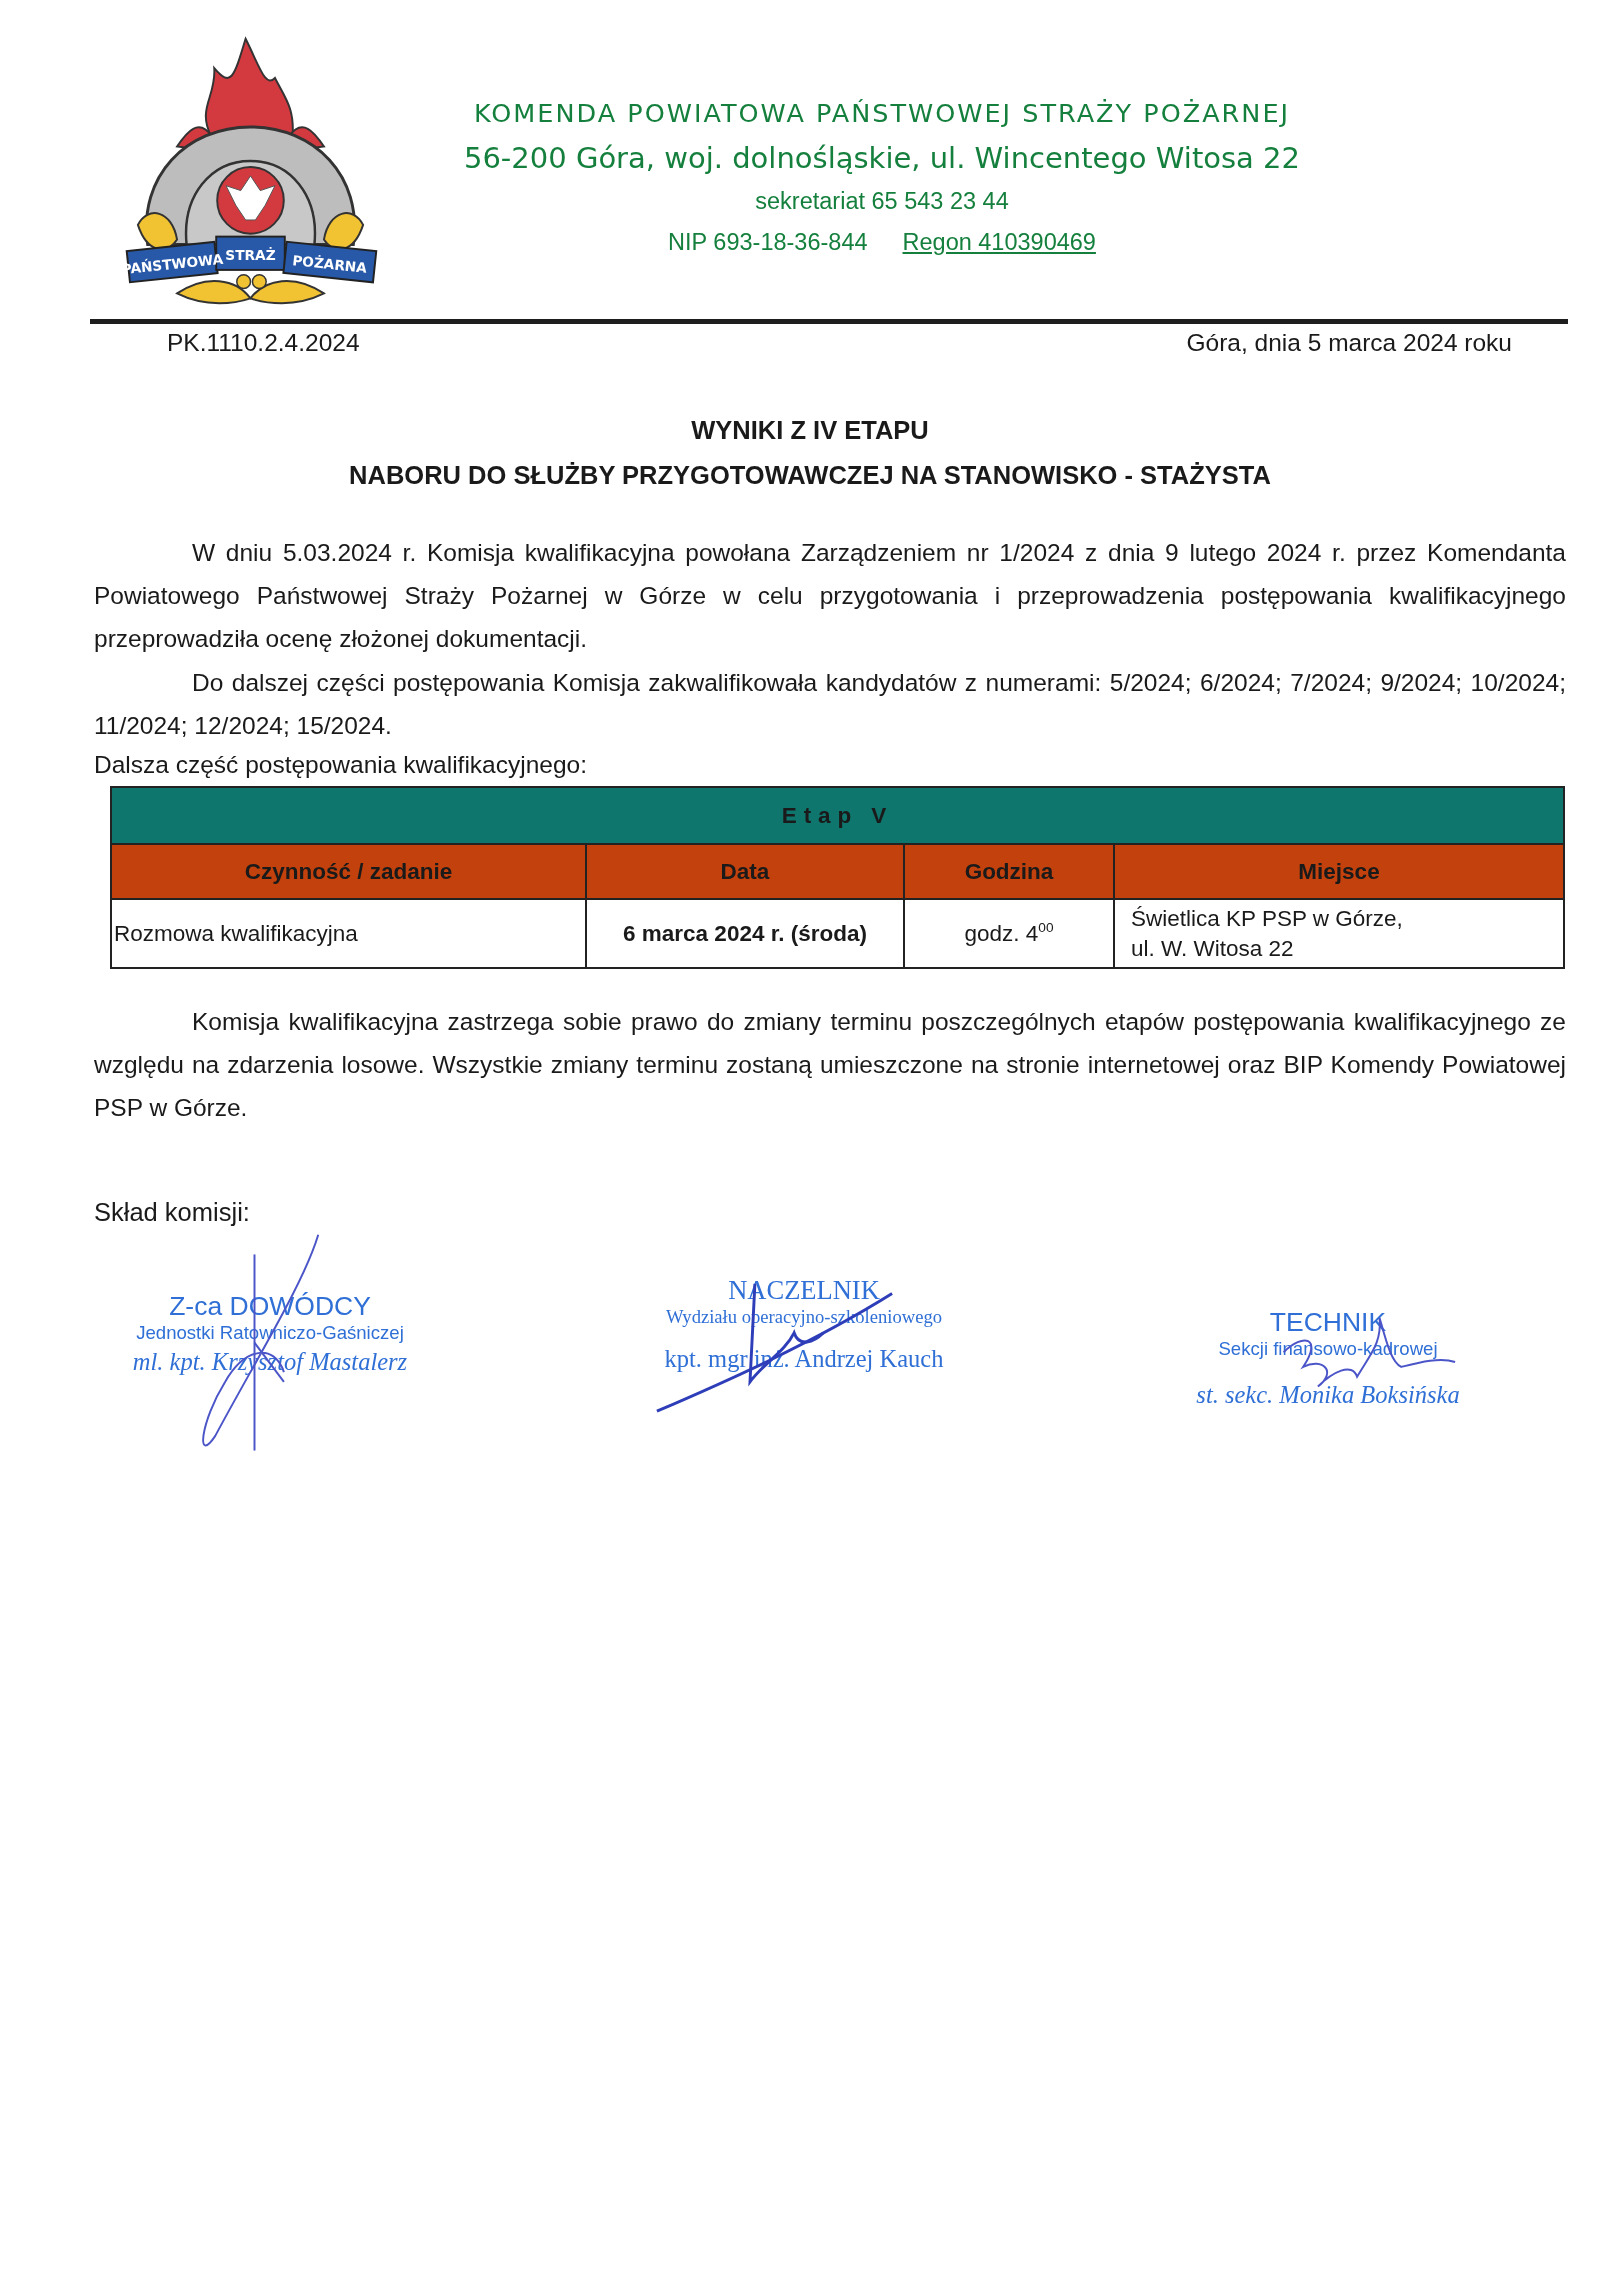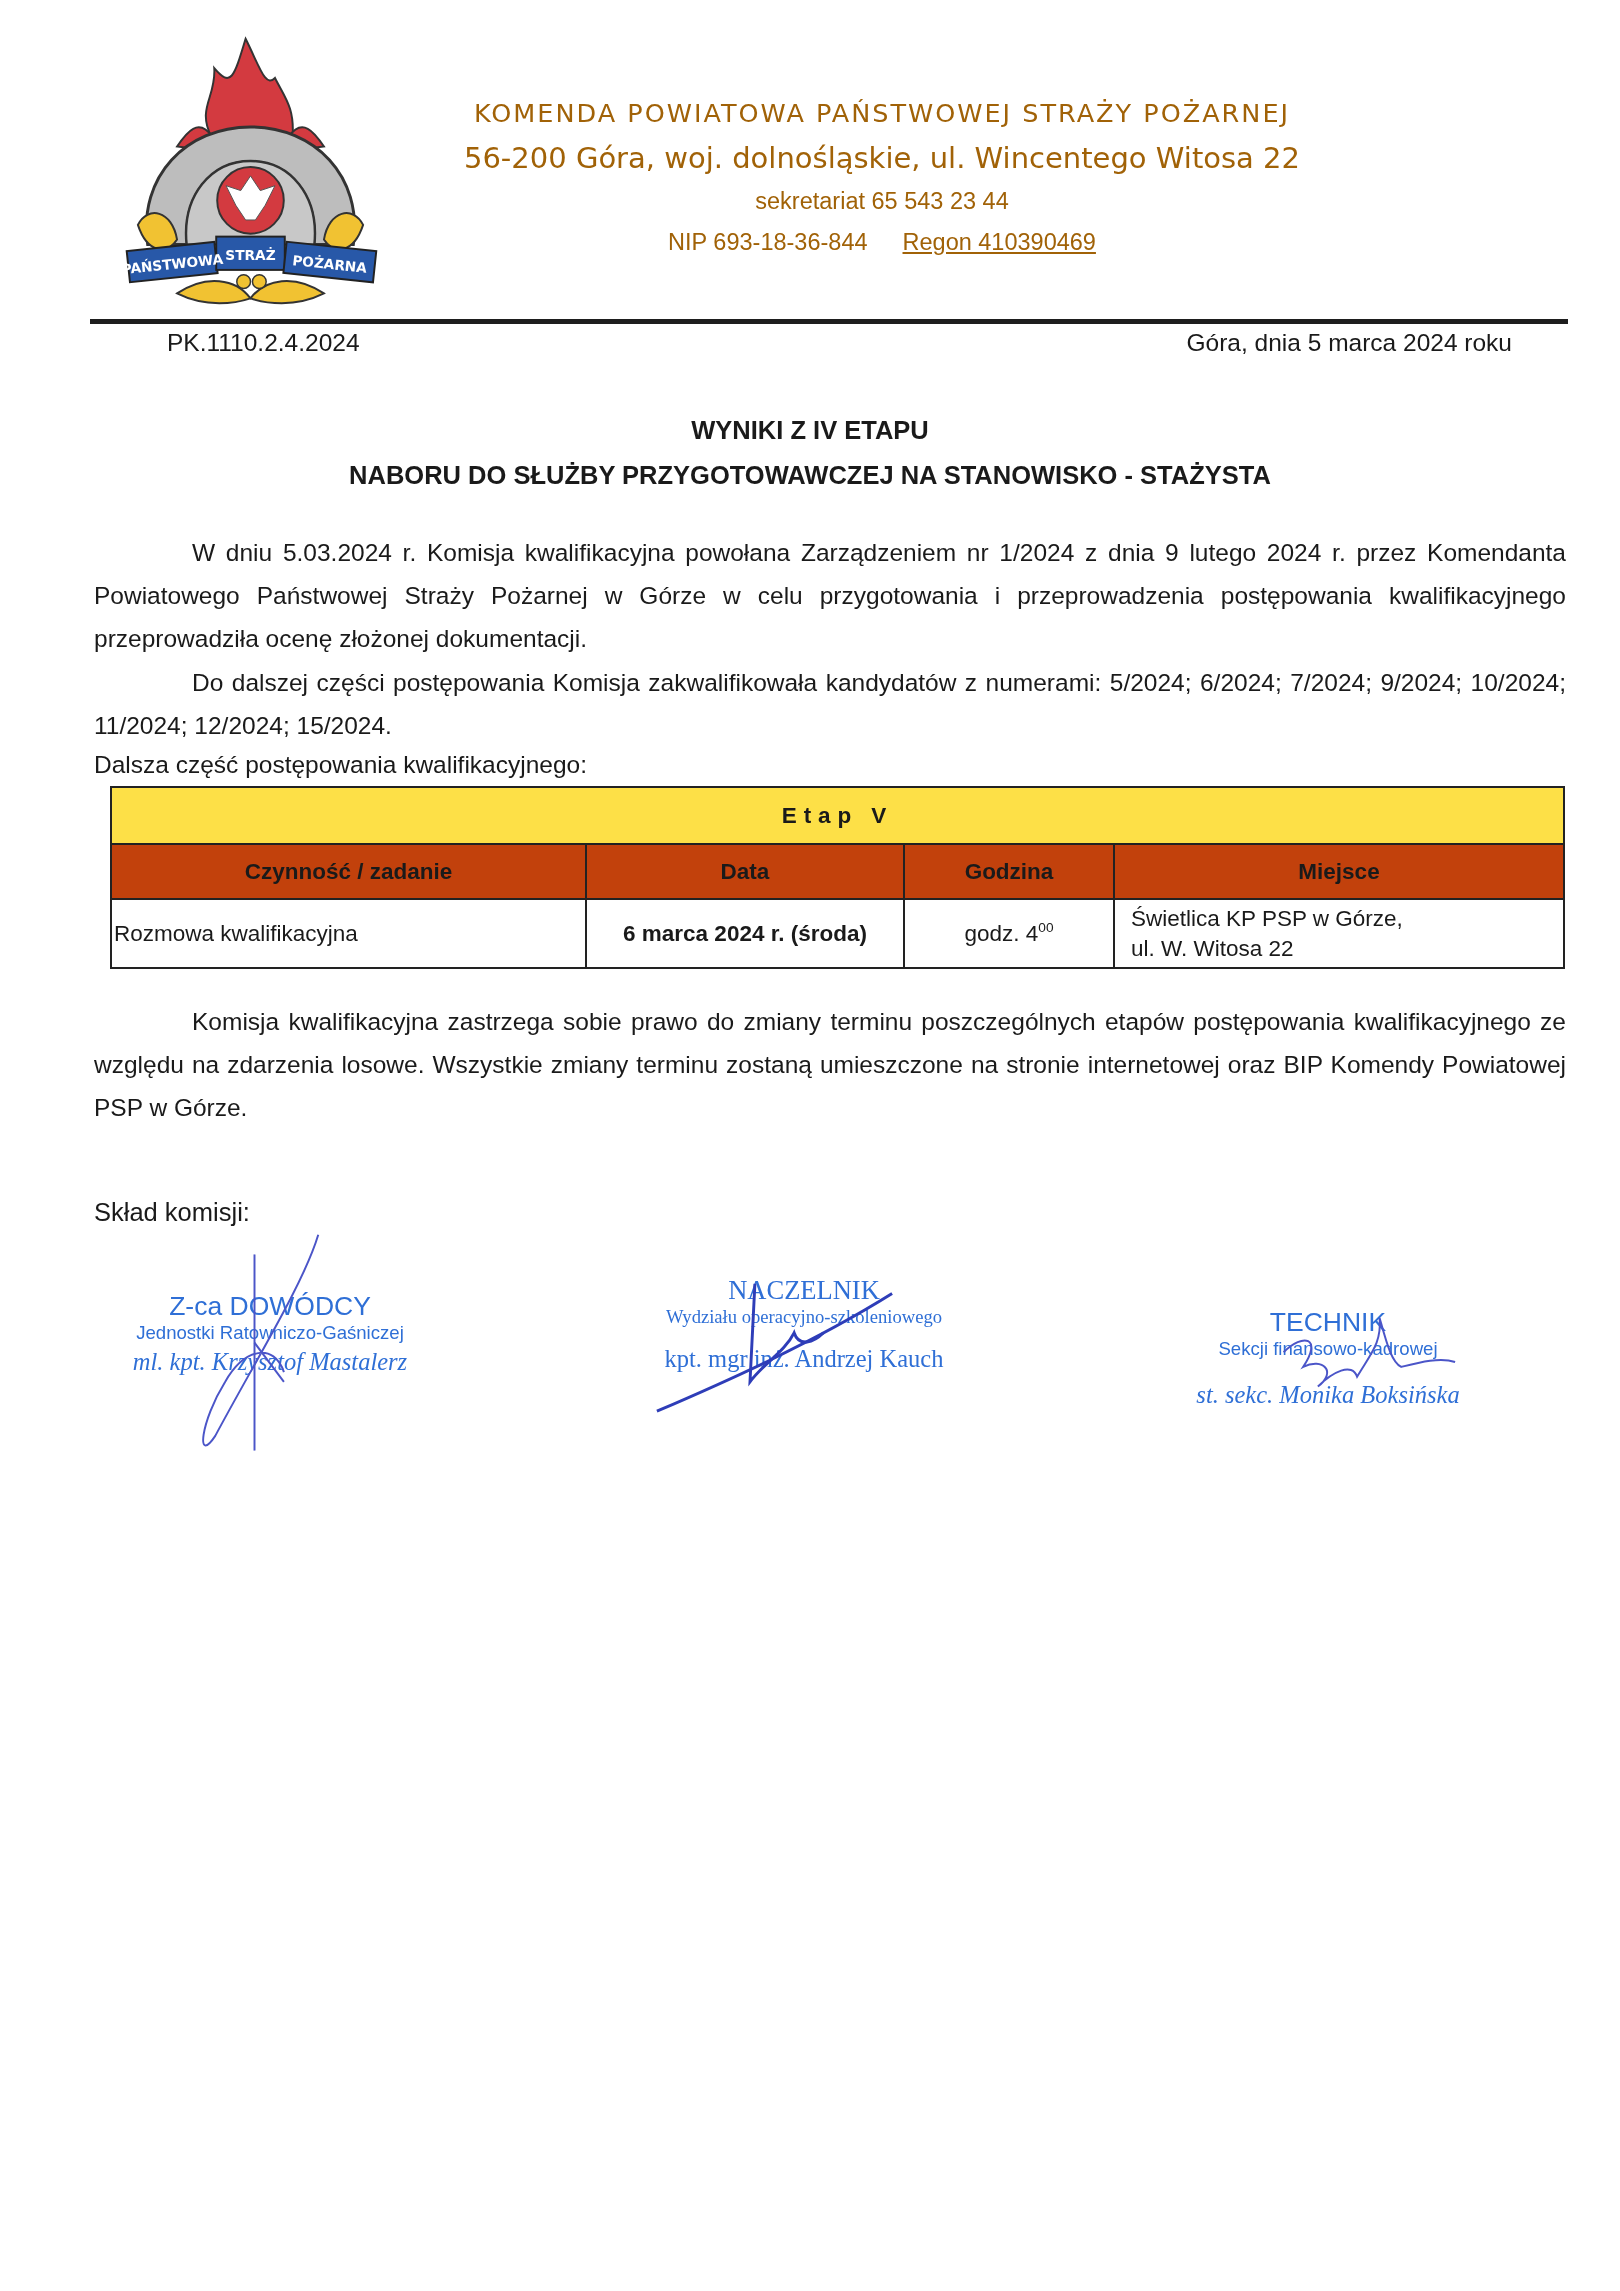--- a/index.html
+++ b/index.html
@@ -1,37 +1,37 @@
 <!DOCTYPE html>
 <html><head>
 <meta charset="utf-8">
 <style>
   html, body { margin:0; padding:0; background:#ffffff; }
   body { width:1620px; height:2292px; position:relative; overflow:hidden; color:#1a1a1a;
          font-family:"Liberation Sans", sans-serif; }
   .abs { position:absolute; }
   .logo { left:118px; top:29px; width:265px; height:284px; }
-  .hdr { position:absolute; left:392px; width:980px; text-align:center; color:#a16207; }
+  .hdr { position:absolute; left:392px; width:980px; text-align:center; color:#15803d; }
   .hdr1 { top:98px; font-size:25.5px; letter-spacing:2px; font-family:"DejaVu Sans", sans-serif; font-weight:normal; }
   .hdr2 { top:141px; font-size:29px; font-family:"DejaVu Sans", sans-serif; }
   .hdr3 { top:188px; font-size:23.5px; }
   .hdr4 { top:229px; font-size:23.5px; }
   .hdr4 span + span { margin-left:35px;text-decoration:underline; }
   .rule { left:90px; top:319px; width:1478px; height:4.9px; background:#1e1e1e; }
   .ref { left:167px; top:329px; font-size:24.5px; font-family:"Liberation Sans Narrow","Liberation Sans", sans-serif; }
   .date { right:108px; top:329px; font-size:24.5px; }
   .title { left:0; width:1620px; text-align:center; font-weight:bold; font-size:25.5px; }
   .t1 { top:416px; } .t2 { top:461px; }
   .para { left:94px; width:1472px; font-size:24.5px; line-height:43px; text-align:justify; }
   .indent { display:inline-block; width:98px; }
   .p1 { top:531px; } .p2 { top:661px; }
   .lead { left:94px; top:751px; font-size:24.5px; }
   table.etap { position:absolute; left:110px; top:786px; width:1455px; border-collapse:collapse; font-size:22.5px; }
   table.etap td, table.etap th { border:2px solid #222; }
-  .etap-head { background:#fde047; height:53px; text-align:center; font-weight:bold; letter-spacing:6.9px; }
+  .etap-head { background:#0f766e; height:53px; text-align:center; font-weight:bold; letter-spacing:6.9px; }
   .col-head th { background:#c2410c; height:51px; font-weight:bold; }
   .row td { height:65px; }
   .c1 { width:470px; padding-left:2px; text-align:left; }
   .c2 { width:314px; text-align:center; font-weight:bold; }
   .c3 { width:206px; text-align:center; }
   .c4 { text-align:left; padding-left:16px; line-height:30px; }
   sup { font-size:13.7px; }
   .p3 { top:1000px; }
   .sklad { left:94px; top:1198px; font-size:25.5px; }
   .stamp { position:absolute; color:#2f6fd6; text-align:center; }

